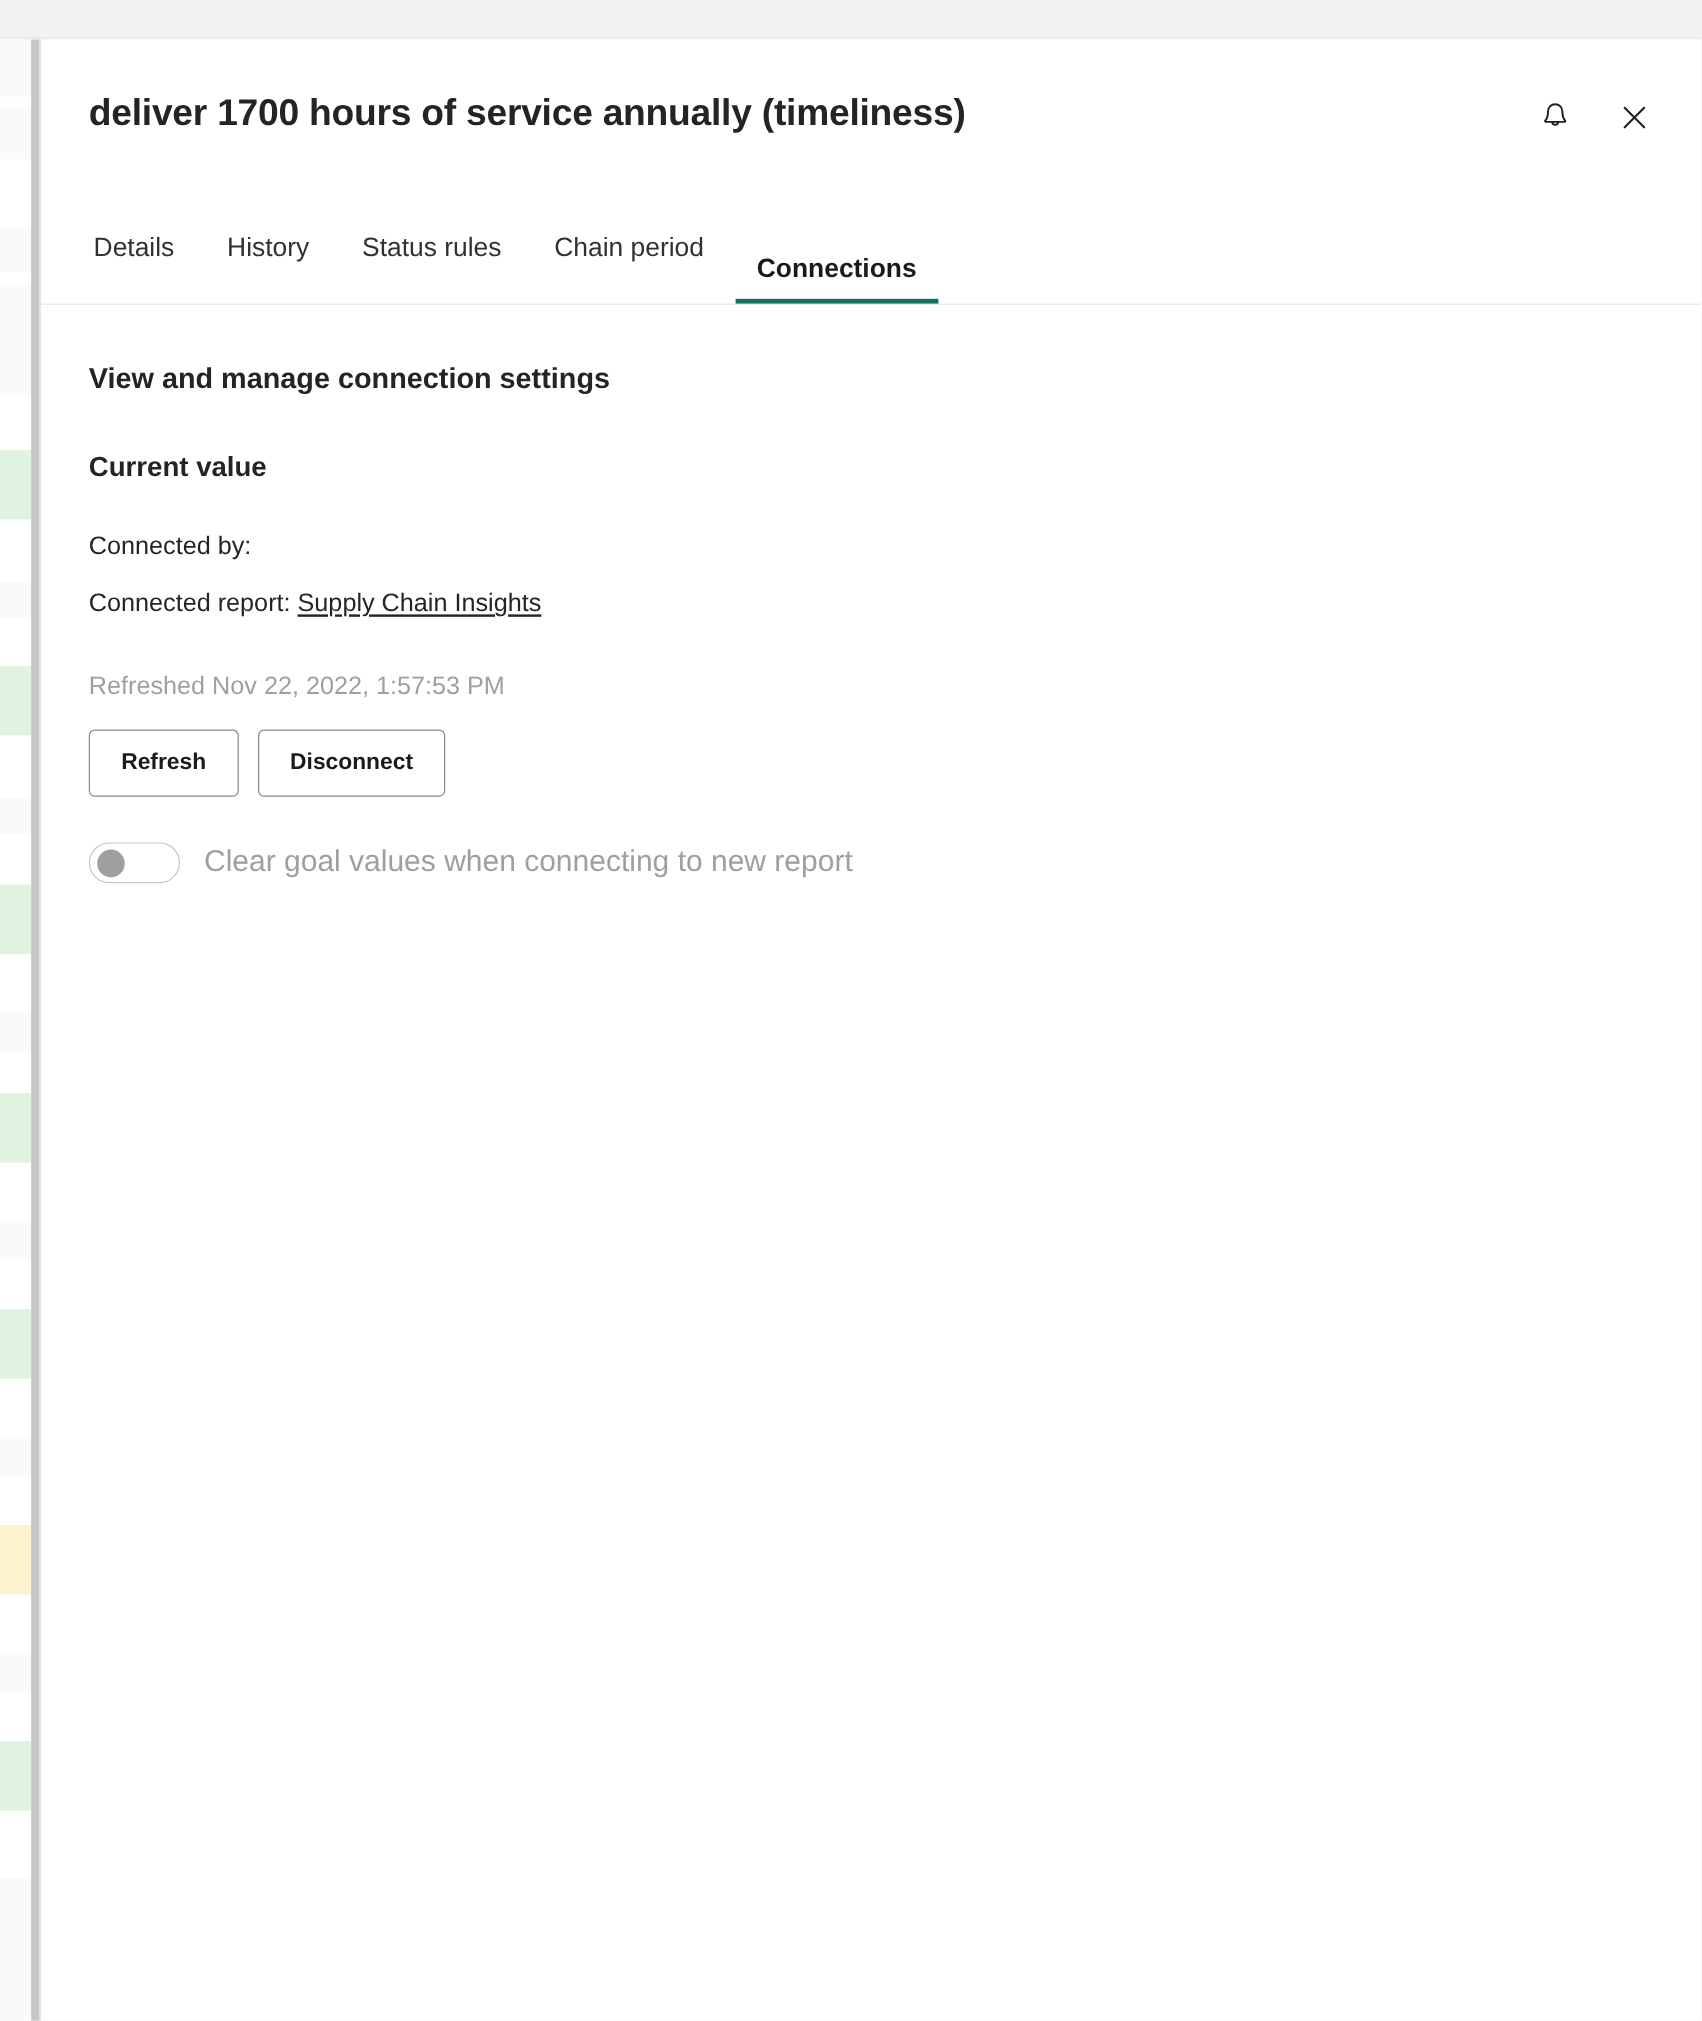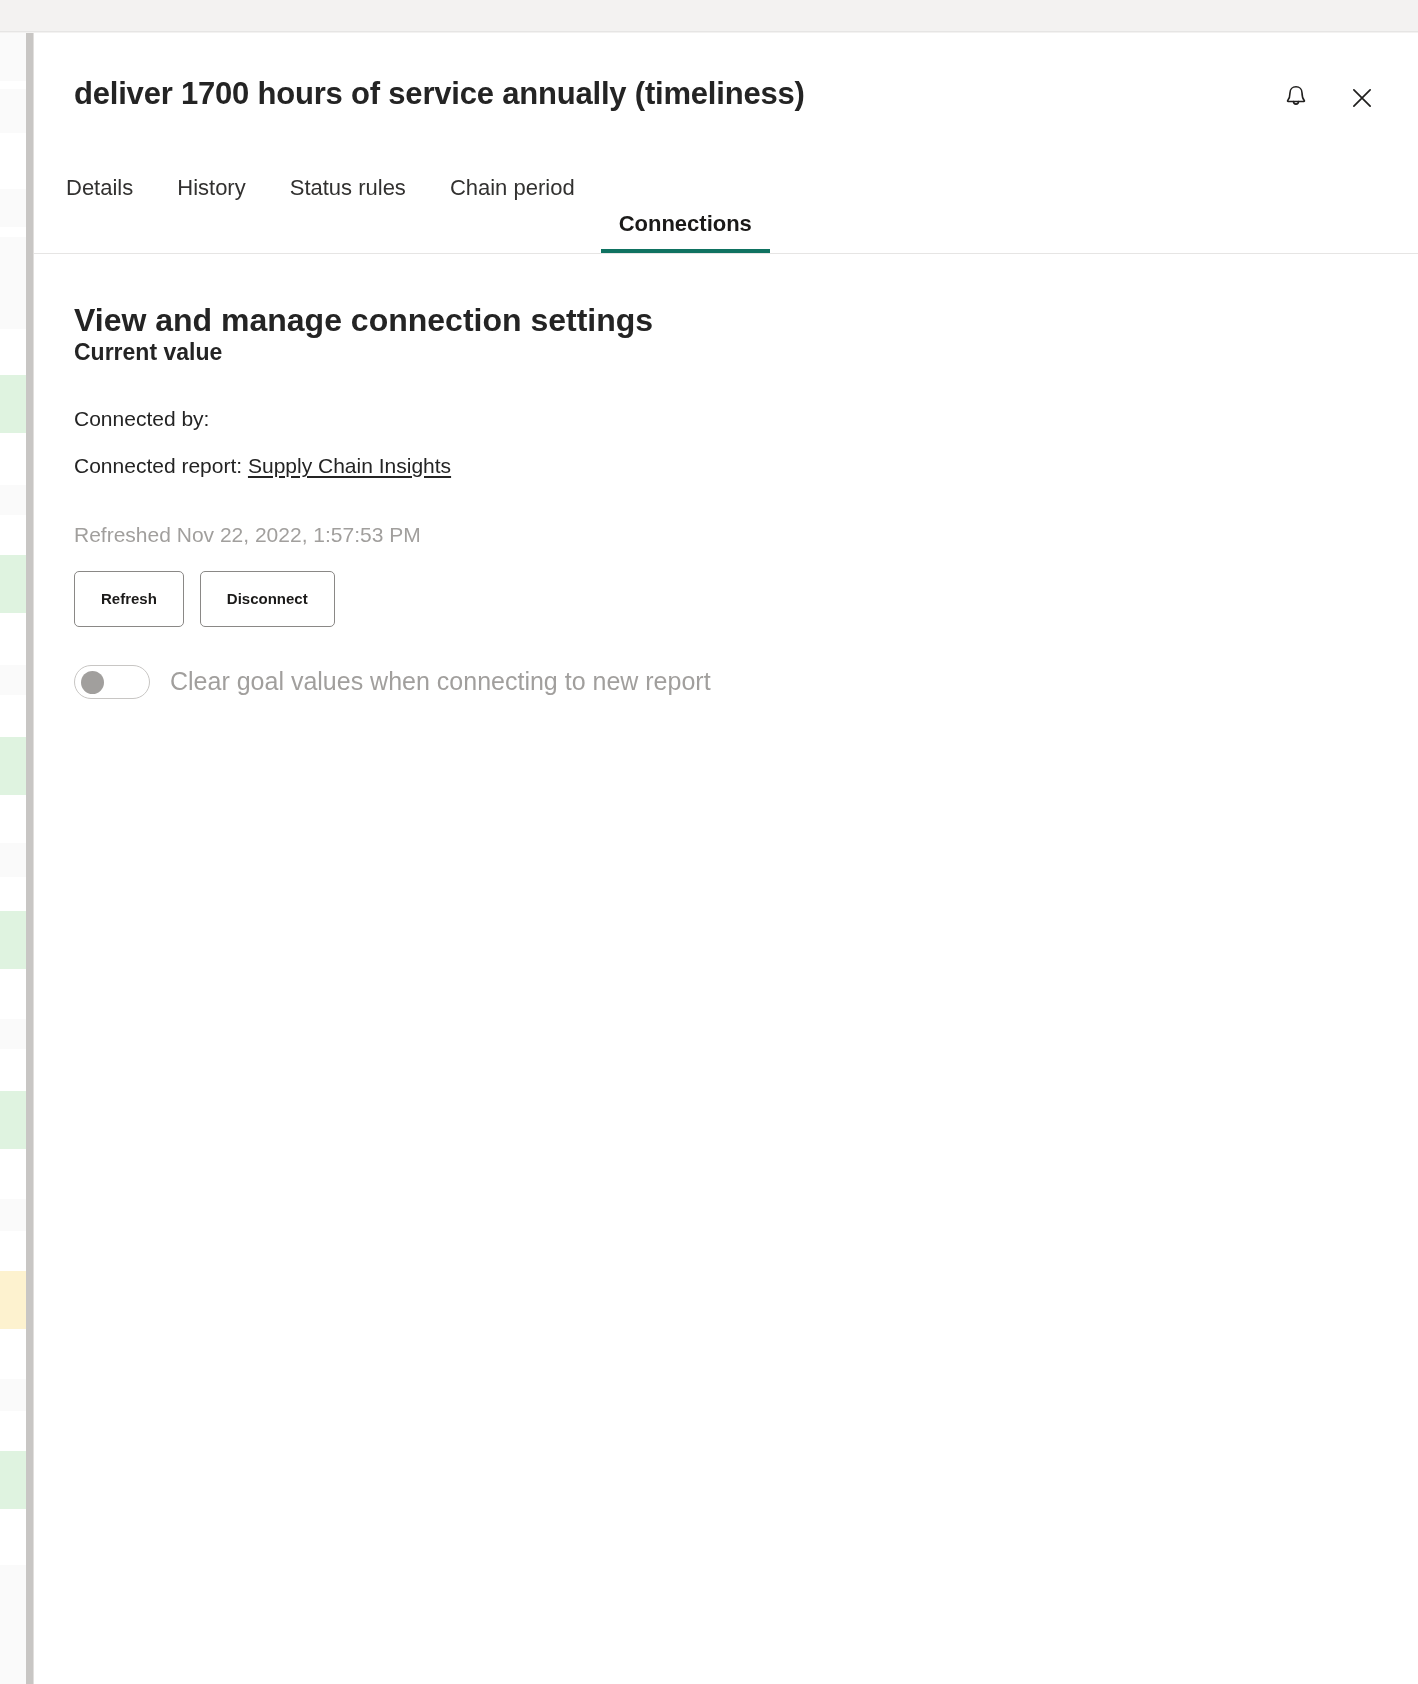--- a/index.html
+++ b/index.html
@@ -69,23 +69,23 @@
   .icon-btn {
     width: 36px; height: 36px;
     display: flex; align-items: center; justify-content: center;
     background: transparent; border: none; cursor: pointer;
     color: #201f1e;
   }
 
   
   .tabs {
     position: absolute;
-    left: 28px; bottom: 0;
+    left: 40px; bottom: 0;
     display: flex;
-    align-items: flex-start;
+    align-items: center;
     gap: 0;
   }
   .tab {
     position: relative;
     font-size: 22px;
     line-height: 1;
     color: #323130;
     padding: 10px 22px 18px 22px;
     cursor: pointer;
     background: none; border: none;
@@ -105,23 +105,24 @@
     height: 4px;
     background: #0f7261;
   }
 
   
   .panel-body {
     padding: 48px 40px 0 40px;
   }
 
   .section-title {
-    font-size: 32px;
-    font-weight: 700;
-    color: #242424;
+    font-size: 24px;
+    font-weight: 700;
+    color: #242424;
+    margin-bottom: 46px;
   }
 
   .subsection-title {
     font-size: 23px;
     font-weight: 700;
     color: #242424;
     margin-bottom: 38px;
   }
 
   .field-line {
@@ -145,21 +146,21 @@
     margin-bottom: 24px;
   }
 
   .btn-row {
     display: flex;
     gap: 16px;
     margin-bottom: 38px;
   }
   .btn {
     font-family: "Liberation Sans", sans-serif;
-    font-size: 15px;
+    font-size: 19px;
     font-weight: 700;
     color: #1b1a19;
     background: #ffffff;
     border: 1px solid #8a8886;
     border-radius: 5px;
     padding: 14px 26px;
     min-height: 56px;
     cursor: pointer;
     white-space: nowrap;
   }

